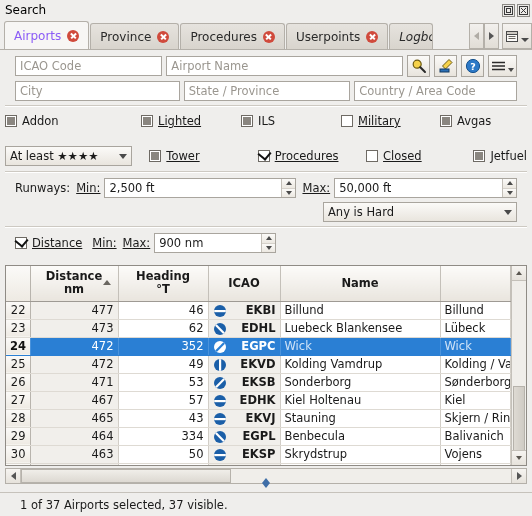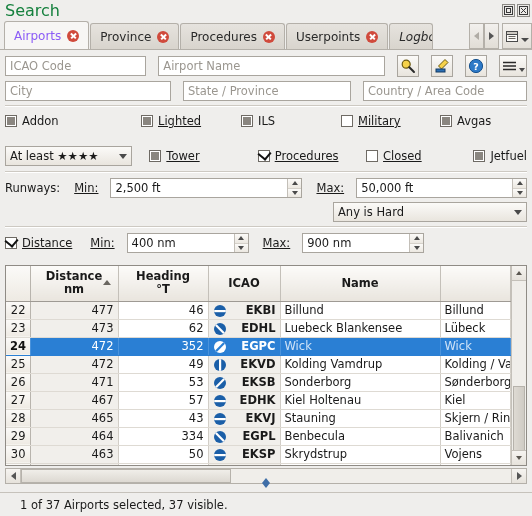--- a/index.html
+++ b/index.html
@@ -7,21 +7,21 @@
     width:532px;height:516px;overflow:hidden;
     background:#efeeec;
     font-family:"DejaVu Sans","Liberation Sans",sans-serif;
     font-size:11.5px;color:#1a1a1a;
     -webkit-font-smoothing:antialiased;
   }
   .panel{width:532px;height:516px;position:relative;background:#efeeec;box-sizing:border-box;}
 
   
   .titlebar{height:20px;display:flex;align-items:center;padding:0 2px 0 5px;background:#efeeec;}
-  .titlebar .ttl{font-size:16px;color:#15803d;flex:1;}
+  .titlebar .ttl{font-size:12px;color:#000000;flex:1;}
   .tbtn{width:13px;height:13px;margin-left:2px;display:flex;align-items:center;justify-content:center;
         border:1px solid #8d8b86;background:#eceae7;font-size:9px;line-height:1;color:#3a3a3a;box-sizing:border-box;}
   .tbtn svg{display:block;}
 
   
   .tabbar{height:30px;display:flex;align-items:flex-end;padding:0 0 0 4px;position:relative;
           border-bottom:1px solid #b4b0a9;background:#efeeec;box-sizing:border-box;}
   .tab{height:26px;display:flex;align-items:center;gap:6px;padding:0 9px;margin-right:1px;
        border:1px solid #b4b0a9;border-bottom:none;border-radius:3px 3px 0 0;
        background:linear-gradient(#e6e3de,#d8d4cd);color:#2a2a2a;font-size:12px;white-space:nowrap;box-sizing:border-box;}
@@ -34,21 +34,21 @@
   .scrollarrow{width:15px;height:26px;border:1px solid #b4b0a9;background:linear-gradient(#f2f0ed,#e1ddd6);
                display:flex;align-items:center;justify-content:center;box-sizing:border-box;}
   .scrollarrow.dis span{border-left-color:#b0aca5;border-right-color:#b0aca5;}
   .ar-l{width:0;height:0;border-top:4px solid transparent;border-bottom:4px solid transparent;border-right:5px solid #555;}
   .ar-r{width:0;height:0;border-top:4px solid transparent;border-bottom:4px solid transparent;border-left:5px solid #555;}
   .tablistbtn{width:30px;height:26px;margin-left:3px;border:1px solid #b4b0a9;
               background:linear-gradient(#f4f2ef,#e3dfd8);display:flex;align-items:center;justify-content:center;
               gap:1px;box-sizing:border-box;}
 
   
-  .row{display:flex;align-items:center;gap:12px;padding:0 5px;}
+  .row{display:flex;align-items:center;gap:4px;padding:0 15px;}
   .inp{height:20px;border:1px solid #a9a59e;background:#fff;font-size:11.5px;color:#111;
        display:flex;align-items:center;padding:0 4px;box-sizing:border-box;}
   .inp .ph{color:#9a968f;}
   .btn{width:24px;height:22px;border:1px solid #a9a59e;background:linear-gradient(#fbfaf8,#e8e4dd);
        display:flex;align-items:center;justify-content:center;box-sizing:border-box;}
   .combo{height:20px;border:1px solid #a9a59e;background:linear-gradient(#fbfaf8,#e9e5de);
          display:flex;align-items:center;padding:0 4px;box-sizing:border-box;font-size:11.5px;}
   .combo .lbl{flex:1;white-space:nowrap;overflow:hidden;}
   .caret{width:0;height:0;border-left:4px solid transparent;border-right:4px solid transparent;border-top:5px solid #4a4a4a;margin-left:5px;}
   .spin{width:13px;border-left:1px solid #c3bfb8;display:flex;flex-direction:column;align-self:stretch;}
@@ -307,31 +307,20 @@
   </div>
 
   <div class="sep"></div>
 
   <div class="row" style="margin-top:5px;">
     <div class="cb">
       <span class="box checked"></span>
       <span class="u">Distance</span>
     </div>
     <span class="u" style="margin-left:6px;">Min:</span>
-    <div class="spinbox" style="width:122px;">
-      <span class="txt">400 nm</span>
-      <span class="spin">
-          <div>
-            <i class="up"></i>
-          </div>
-          <div>
-            <i class="dn"></i>
-          </div>
-        </span>
-    </div>
     <span class="u" style="margin-left:2px;">Max:</span>
     <div class="spinbox" style="width:122px;">
       <span class="txt">900 nm</span>
       <span class="spin">
           <div>
             <i class="up"></i>
           </div>
           <div>
             <i class="dn"></i>
           </div>

